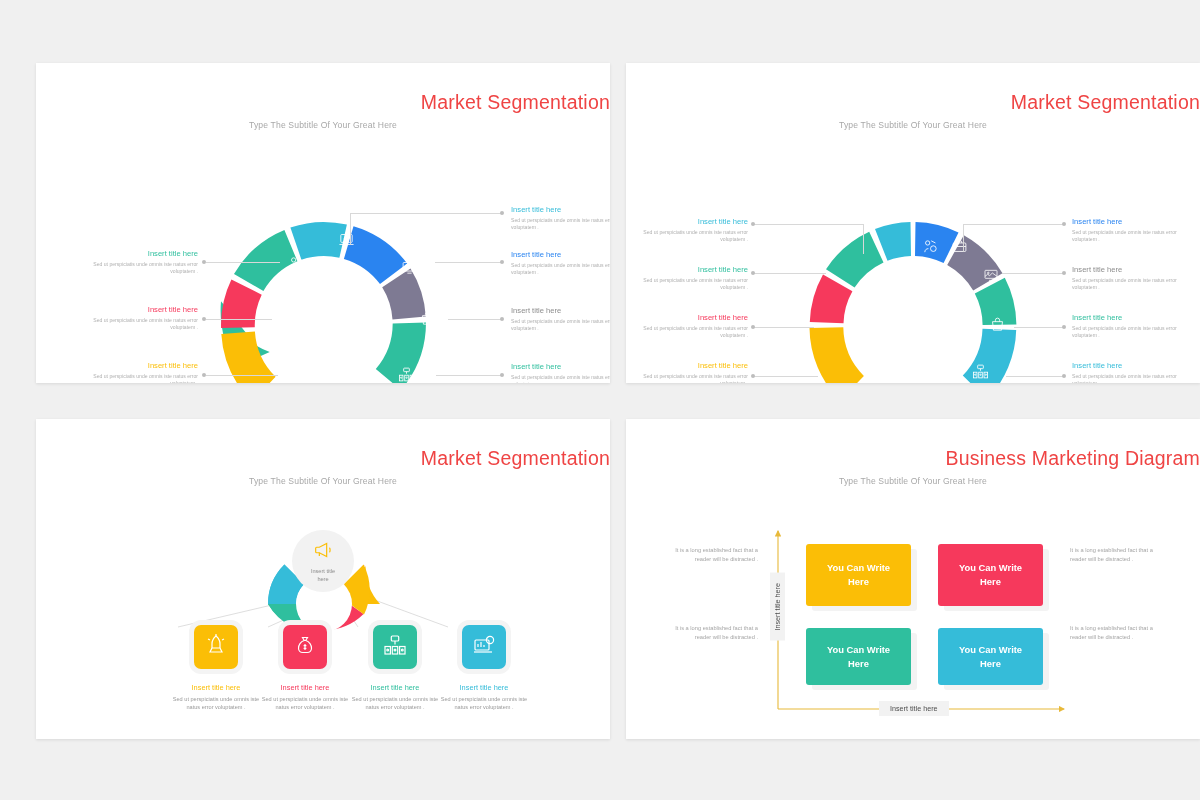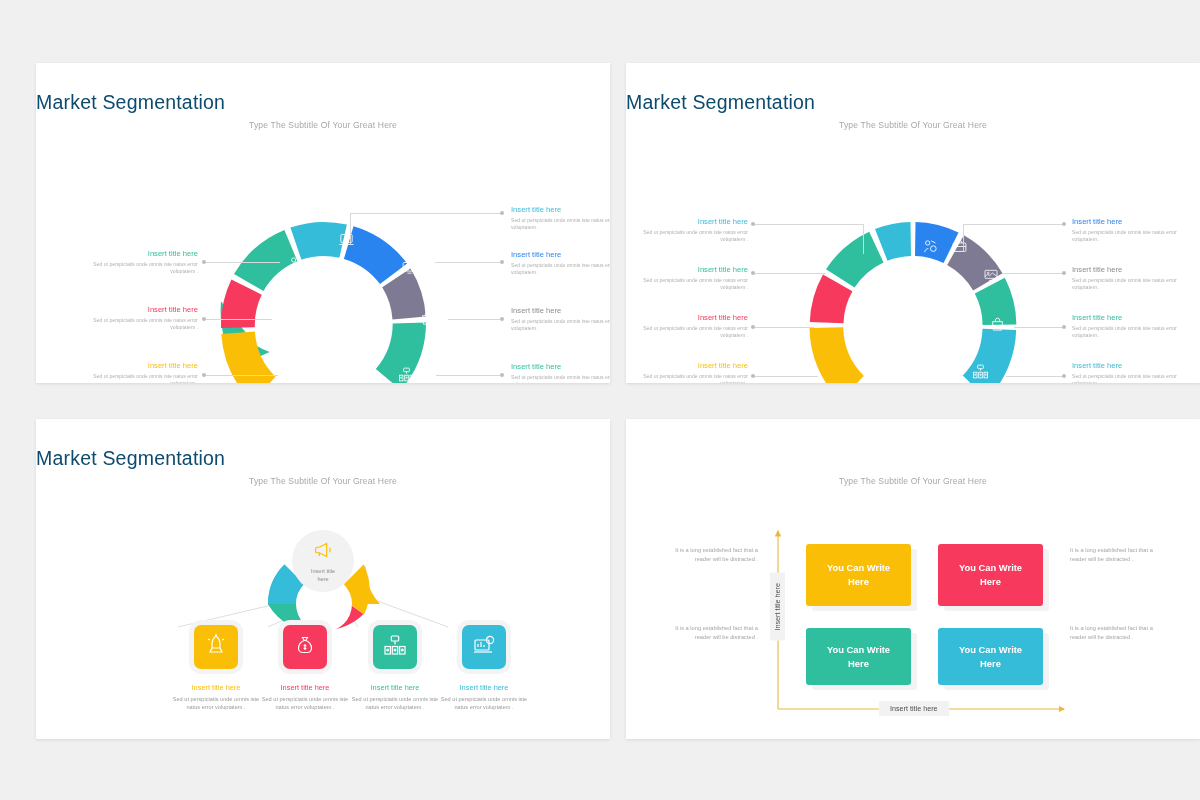--- a/index.html
+++ b/index.html
@@ -20,24 +20,24 @@
     padding: 63px 36px 0 36px;
   }
   .slide {
     position: relative;
     background: #ffffff;
     box-shadow: 0 1px 3px rgba(0,0,0,0.10);
     overflow: hidden;
   }
   .s-title {
     position: absolute; left: 0; right: 0; top: 28px;
-    text-align: left;
+    text-align: right;
     font-size: 19.5px;
     font-weight: 400;
-    color: #0c4a6e;
+    color: #ef4444;
     letter-spacing: 0.2px;
   }
   .s-sub {
     position: absolute; left: 0; right: 0; top: 57px;
     text-align: center;
     font-size: 8.6px;
     color: #a8a8a8;
     letter-spacing: 0.15px;
   }
 
@@ -500,20 +500,21 @@
               <circle cx="18" cy="7" r="3.6"></circle>
           </svg>
         </span>
       </div>
       <div class="t" style="color:#35bcd9">Insert title here</div>
       <div class="d">Sed ut perspiciatis unde omnis iste natus error voluptatem .</div>
     </div>
   </div>
 
   <div class="slide">
+    <div class="s-title">Business Marketing Diagram</div>
     <div class="s-sub">Type The Subtitle Of Your Great Here</div>
 
     <svg style="position:absolute; left:0; top:0;" width="574" height="320">
       <defs>
         <marker id="ah" markerWidth="6" markerHeight="6" refX="5" refY="3" orient="auto">
           <path d="M0 0 L6 3 L0 6 z" fill="#e8b93a"></path>
         </marker>
       </defs>
       <path d="M152 290 L152 112" stroke="#e8b93a" stroke-width="1.1" fill="none" marker-end="url(#ah)"></path>
       <path d="M152 290 L438 290" stroke="#e8b93a" stroke-width="1.1" fill="none" marker-end="url(#ah)"></path>

